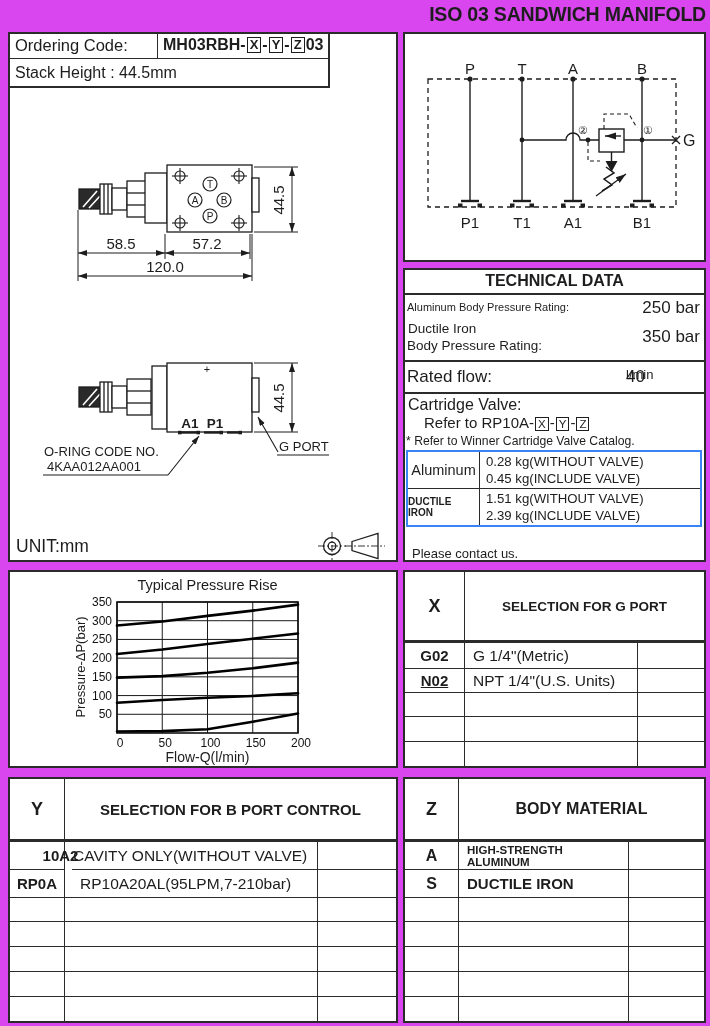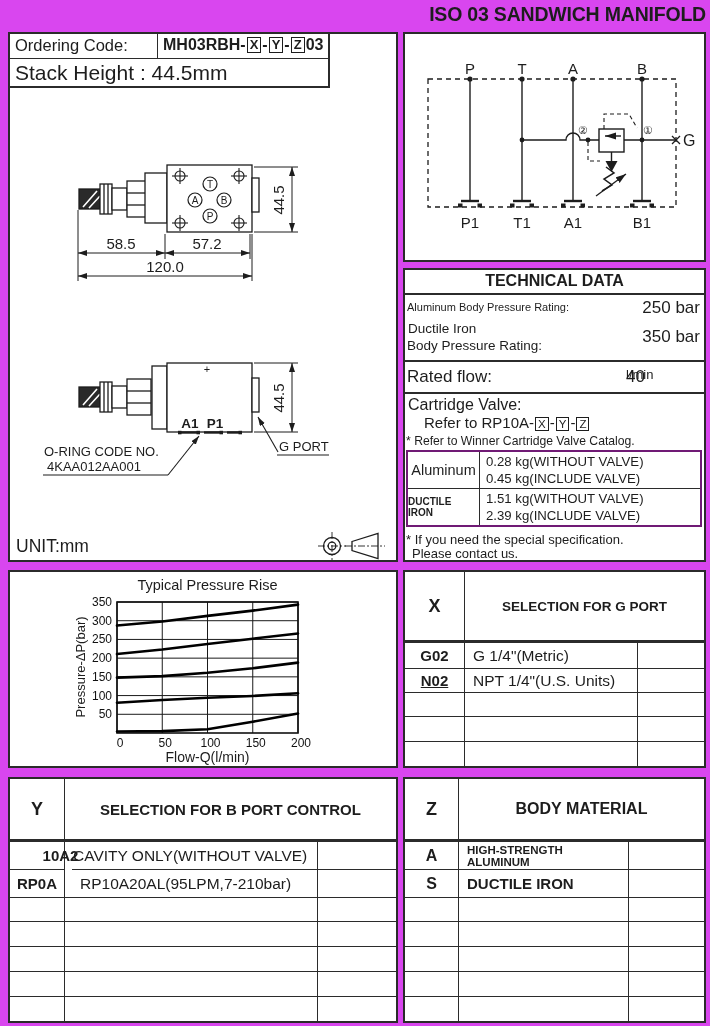--- a/index.html
+++ b/index.html
@@ -17,21 +17,21 @@
   .sel .hdrcode{justify-content:center;font-weight:bold;border-right:1px solid #2b2b2b;border-bottom:2px solid #2b2b2b;}
   .sel .hdrtitle{justify-content:center;font-weight:bold;border-bottom:2px solid #2b2b2b;text-align:center;}
   .sel .code{justify-content:center;font-weight:bold;border-right:1px solid #2b2b2b;border-top:1px solid #2b2b2b;}
   .sel .desc{padding-left:8px;border-right:1px solid #2b2b2b;border-top:1px solid #2b2b2b;}
   .sel .extra{border-top:1px solid #2b2b2b;}
   
   .hline{position:absolute;background:#2b2b2b;}
   .svgt{font-family:"Liberation Sans",sans-serif;fill:#1d1d1d;}
   
   #wtable{position:absolute;left:406px;top:450px;width:296px;height:77px;display:grid;
-          grid-template-columns:72px 1fr;grid-template-rows:1fr 1fr;border:2px solid #701a75;box-sizing:border-box;}
+          grid-template-columns:72px 1fr;grid-template-rows:1fr 1fr;border:2px solid #3b82f6;box-sizing:border-box;}
   #wtable .wc{box-sizing:border-box;display:flex;flex-direction:column;justify-content:center;}
   #wtable .mat{align-items:center;border-right:1.5px solid #2b2b2b;}
   #wtable .r0{border-bottom:1.5px solid #2b2b2b;}
   #wtable .vals{padding-left:6px;font-size:13.2px;line-height:1.3;}
   
   .grid{stroke:#1a1a1a;stroke-width:1;fill:none;}
   .frame{fill:none;stroke:#111;stroke-width:1.6;}
   .curve{fill:none;stroke:#000;stroke-width:2.6;stroke-linejoin:round;stroke-linecap:round;}
   .tick{font-family:"Liberation Sans",sans-serif;font-size:12px;fill:#111;}
 </style>
@@ -49,21 +49,21 @@
   </div>
   <div class="abs vctr" style="left:158px;top:32px;width:172px;height:27px;border-right:2px solid #2b2b2b;border-bottom:1.5px solid #2b2b2b;padding-left:5px;font-size:16px;font-weight:bold;">
     <span>MH03RBH-</span>
       <span class="boxed" style="font-size:13px;">X</span>
       <span>-</span>
       <span class="boxed" style="font-size:13px;">Y</span>
       <span>-</span>
       <span class="boxed" style="font-size:13px;">Z</span>
       <span>03</span>
   </div>
-  <div class="abs vctr" style="left:8px;top:59px;width:322px;height:29px;border-right:2px solid #2b2b2b;border-bottom:2px solid #2b2b2b;padding-left:7px;font-size:21px;">
+  <div class="abs vctr" style="left:8px;top:59px;width:322px;height:29px;border-right:2px solid #2b2b2b;border-bottom:2px solid #2b2b2b;padding-left:7px;font-size:16px;">
     <span>Stack Height : 44.5mm</span>
   </div>
 
   <svg class="abs" style="left:8px;top:88px;" width="390" height="474" viewBox="8 88 390 474">
     <defs>
       <marker id="da" markerWidth="10" markerHeight="8" refX="9" refY="3" orient="auto">
           <path d="M0,0 L9,3 L0,6 Z" fill="#1d1d1d"></path>
         </marker>
       <marker id="das" markerWidth="10" markerHeight="8" refX="0" refY="3" orient="auto">
           <path d="M9,0 L0,3 L9,6 Z" fill="#1d1d1d"></path>
@@ -285,21 +285,20 @@
     </div>
     <div class="wc mat" style="font-size:10px;font-weight:bold;">
       <span>DUCTILE IRON</span>
     </div>
     <div class="wc vals">
       <span>1.51  kg(WITHOUT VALVE)</span>
       <span>2.39  kg(INCLUDE VALVE)</span>
     </div>
   </div>
 
-  <div class="abs" style="left:406px;top:532px;font-size:13px;">* If you need the special specification.</div>
   <div class="abs" style="left:412px;top:546px;font-size:13px;">Please contact us.</div>
 
   <div class="panel" style="left:8px;top:570px;width:390px;height:198px;"></div>
   <div class="abs ctr" style="left:117px;top:576px;width:181px;height:18px;font-size:14.5px;">Typical Pressure Rise</div>
   <div class="abs" style="left:11px;top:659px;width:140px;height:16px;transform:rotate(-90deg);text-align:center;font-size:13px;">Pressure-ΔP(bar)</div>
   <div class="abs ctr" style="left:117px;top:748px;width:181px;height:17px;font-size:14px;">Flow-Q(l/min)</div>
   <svg id="plot" class="abs" style="left:8px;top:570px;" width="390" height="198" viewBox="8 570 390 198">
       <line x1="117" y1="733" x2="117" y2="602" class="grid"></line>
       <line x1="162.25" y1="733" x2="162.25" y2="602" class="grid"></line>
       <line x1="207.5" y1="733" x2="207.5" y2="602" class="grid"></line>

